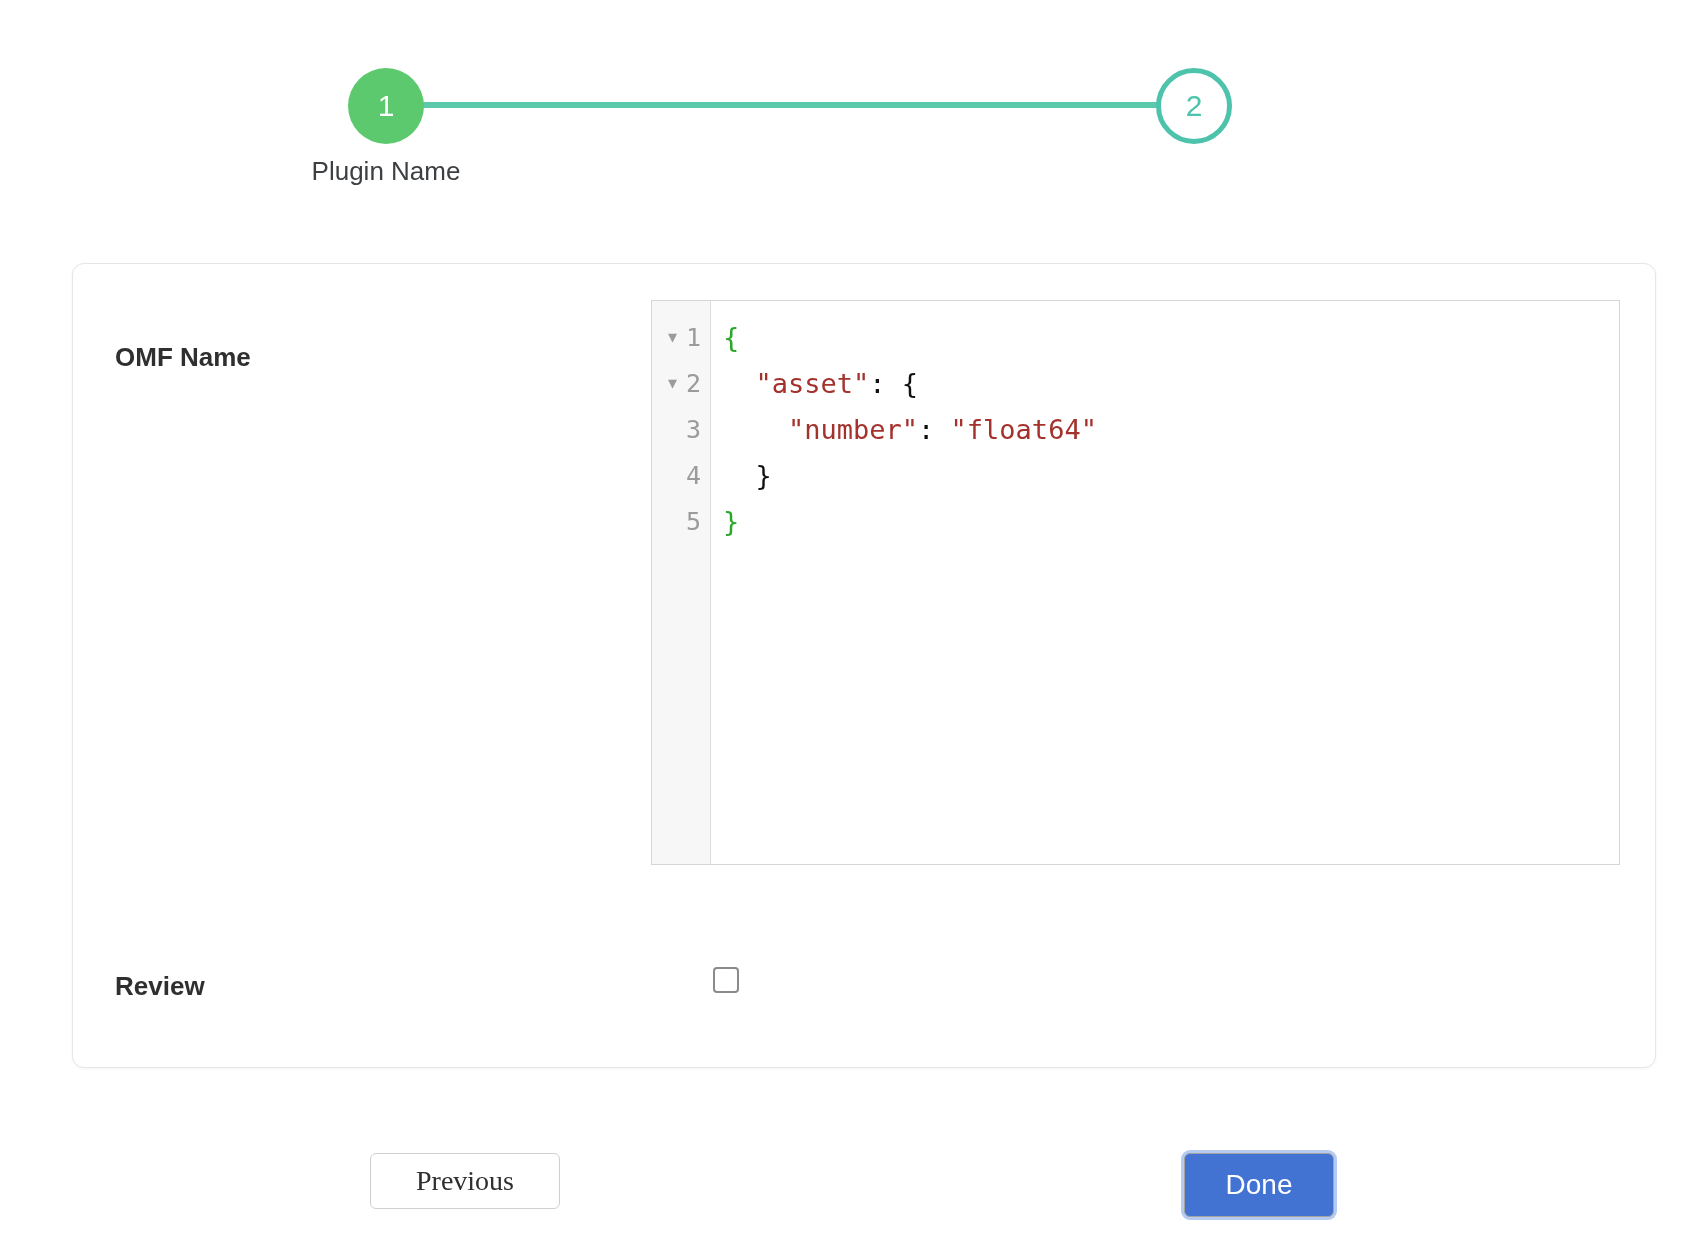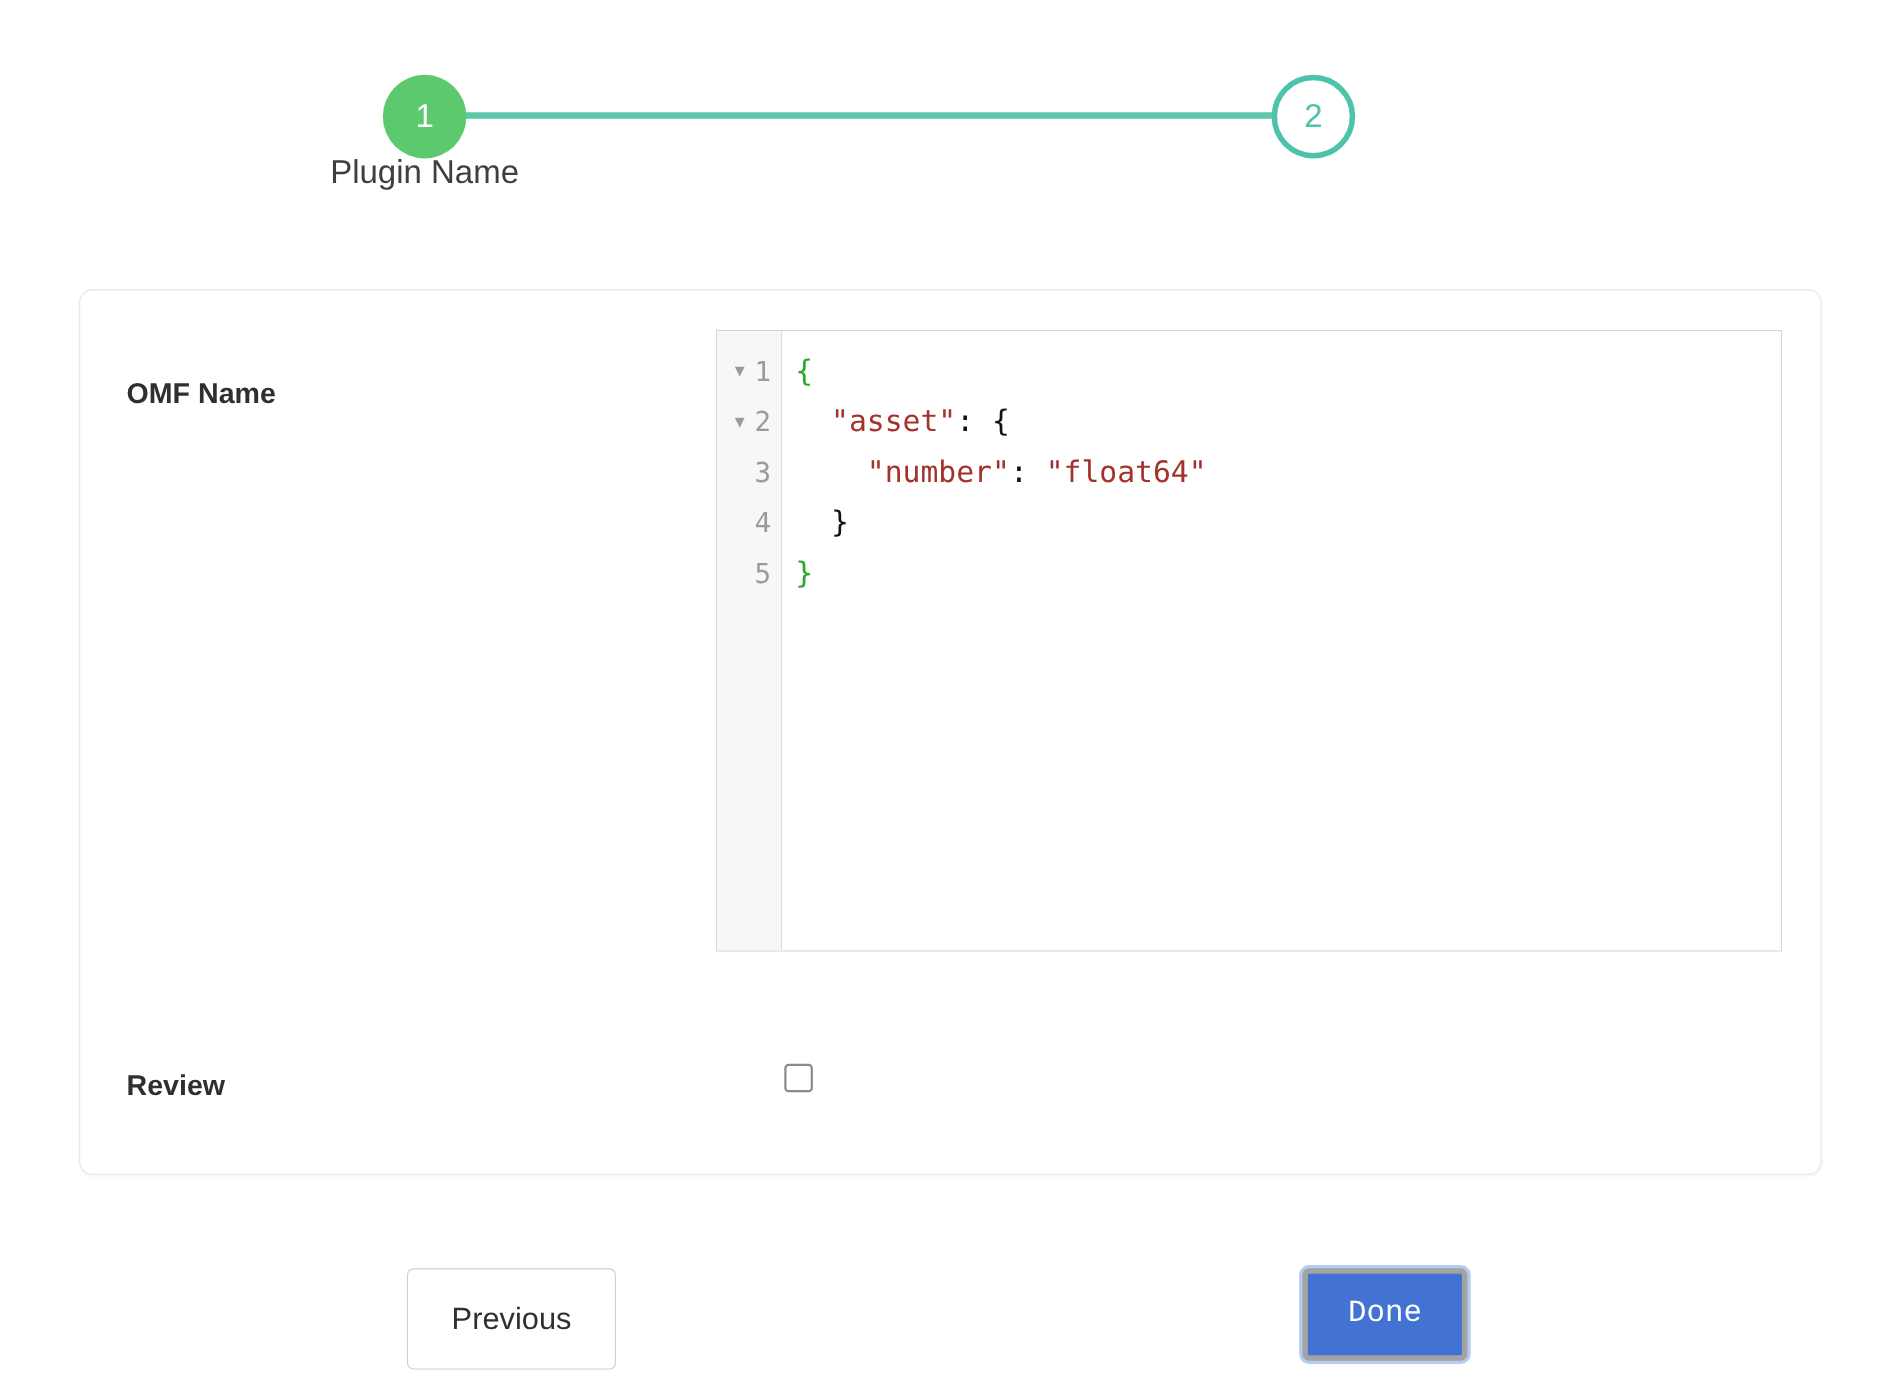--- a/index.html
+++ b/index.html
@@ -67,22 +67,22 @@
     color: #ffffff;
   }
   .step-2 {
     left: 816px;
     background: #ffffff;
     border: 5px solid #4ec3ab;
     color: #4ec3ab;
   }
   .step-label {
     position: absolute;
-    top: 72px;
-    font-size: 30px;
+    top: 88px;
+    font-size: 26px;
     color: #3c4043;
     white-space: nowrap;
   }
   .step-label-1 {
     left: 46px;
     transform: translateX(-50%);
   }
   .step-label-2 {
     left: 854px;
     transform: translateX(-50%);
@@ -215,37 +215,37 @@
     line-height: 1;
     cursor: pointer;
     display: flex;
     align-items: center;
     justify-content: center;
   }
   .btn-previous {
     left: 370px;
     top: 8px;
     width: 190px;
-    height: 92px;
+    height: 56px;
     background: #ffffff;
     border: 1px solid #cfcfcf;
     border-radius: 6px;
     color: #2f2f2f;
+    font-family: Liberation Serif, serif;
   }
   .btn-done {
     left: 1184px;
     top: 8px;
     width: 150px;
-    height: 84px;
+    height: 64px;
     background: #4272d2;
-    border: 5px solid #a3a3a3;
+    border: 1px solid #a3a3a3;
     border-radius: 6px;
     color: #ffffff;
     box-shadow: 0 0 0 3px rgba(120,160,225,0.55);
-    font-family: Liberation Mono, monospace;
   }
 </style>
 </head>
 <body>
 
 <div class="page">
 
   <div class="stepper">
     <div class="stepper-track">
       <div class="step-line"></div>

